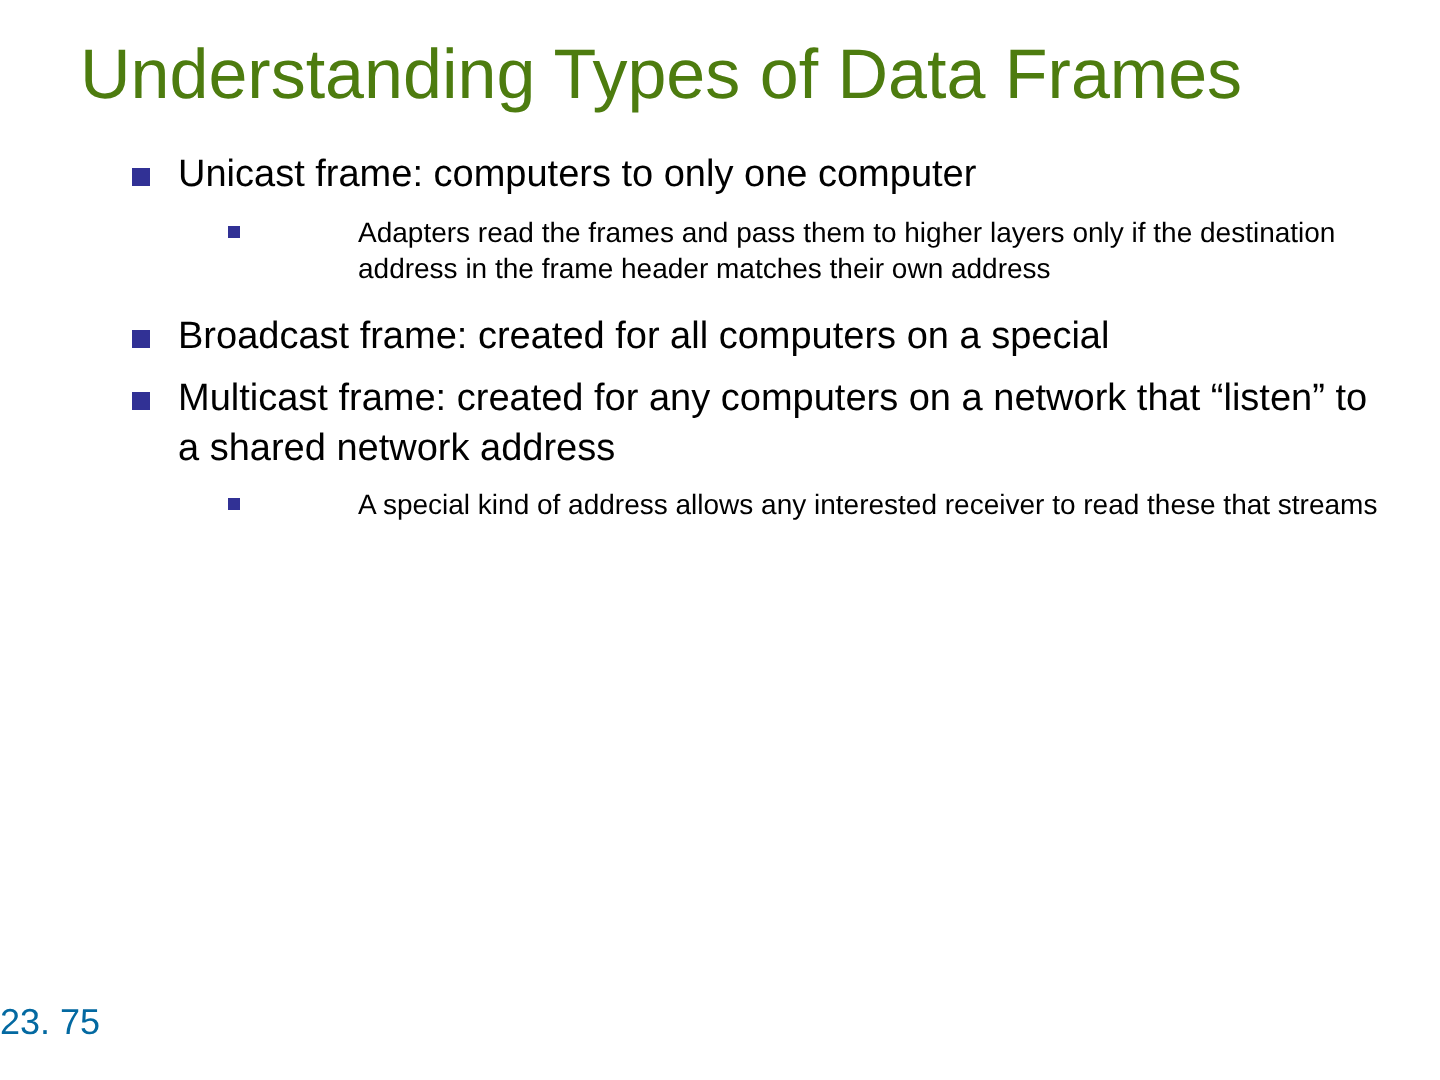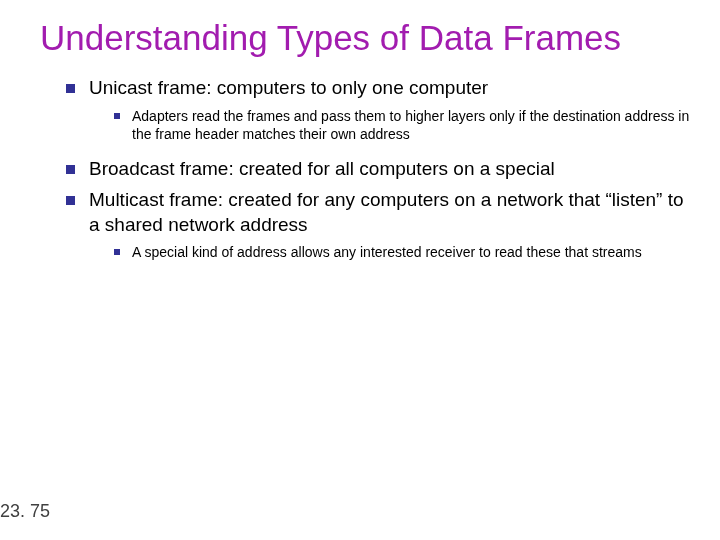--- a/index.html
+++ b/index.html
@@ -16,21 +16,21 @@
     position: relative;
     width: 720px;
     height: 540px;
     box-sizing: border-box;
     padding: 18px 30px 0 40px;
   }
   .title {
     font-family: Tahoma, Verdana, sans-serif;
     font-size: 35px;
     line-height: 1.15;
-    color: #a21caf;
+    color: #4d7c0f;
     margin: 0 0 18px 0;
     font-weight: 400;
   }
   .level1 {
     margin: 0 0 6px 26px;
     font-size: 19px;
     line-height: 1.3;
     display: flex;
     align-items: flex-start;
   }
@@ -58,27 +58,28 @@
   .level2 .bullet {
     flex: 0 0 auto;
     width: 6px;
     height: 6px;
     background: #313195;
     margin-top: 6px;
     margin-right: 12px;
   }
   .level2 .text {
     flex: 1;
+    margin-left: 47px;
   }
   .pagenum {
     position: absolute;
     left: 0px;
     bottom: 18px;
     font-size: 18px;
-    color: #404040;
+    color: #0369a1;
   }
 </style>
 </head>
 <body>
 
 <div class="slide">
 
   <h1 class="title">Understanding Types of Data Frames</h1>
 
   <div class="level1">

